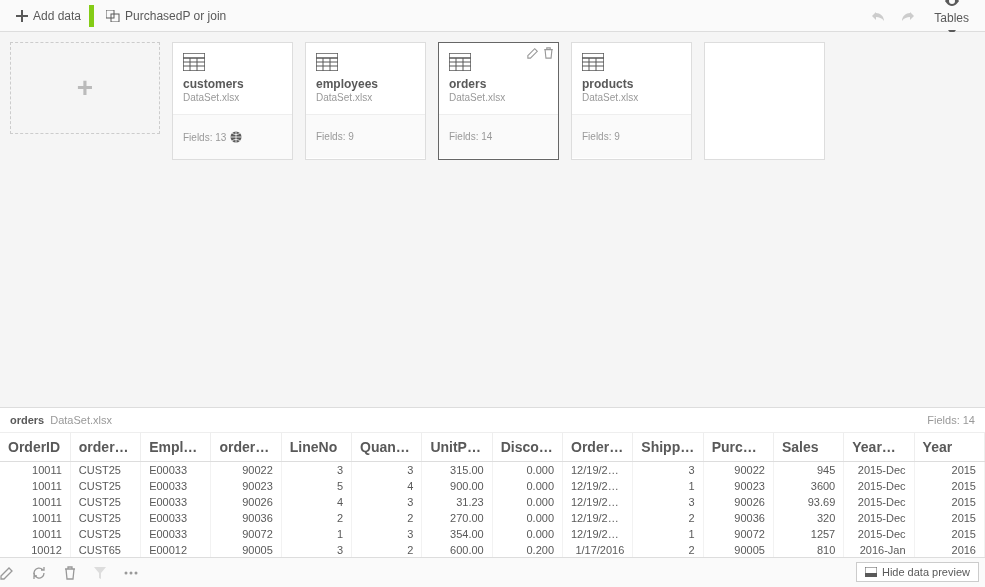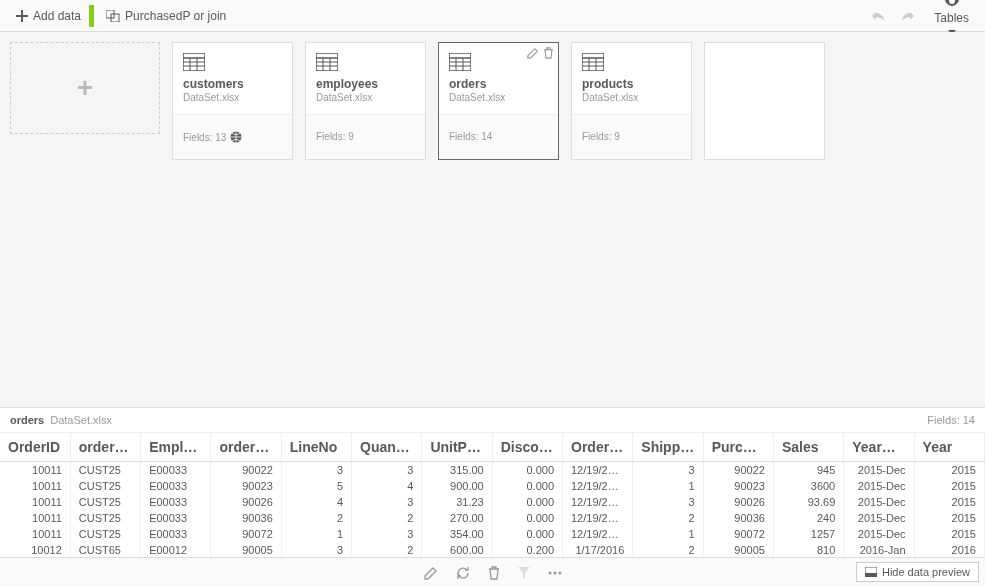--- a/index.html
+++ b/index.html
@@ -154,21 +154,20 @@
       white-space: nowrap;
       overflow: hidden;
       text-overflow: ellipsis;
     }
     table.grid td.num, table.grid th.num { text-align: right; }
     .bottom-bar {
       height: 30px;
       border-top: 1px solid #ddd;
       display: flex;
       align-items: center;
-      justify-content: center;
       position: relative;
       background: #fafafa;
     }
     .bottom-center { display: flex; gap: 18px; align-items: center; }
     .bottom-center span { color: #999; cursor: pointer; display:flex; }
     .bottom-center span.disabled { color: #ccc; cursor: default; }
     .hide-preview {
       position: absolute;
       right: 6px;
       top: 4px;
@@ -404,21 +403,21 @@
           <td>CUST25</td>
           <td>E00033</td>
           <td class="num">90036</td>
           <td class="num">2</td>
           <td class="num">2</td>
           <td class="num">270.00</td>
           <td class="num">0.000</td>
           <td class="num">12/19/2015</td>
           <td class="num">2</td>
           <td class="num">90036</td>
-          <td class="num">240</td>
+          <td class="num">320</td>
           <td class="num">2015-Dec</td>
           <td class="num">2015</td>
         </tr>
         <tr>
           <td class="num">10011</td>
           <td>CUST25</td>
           <td>E00033</td>
           <td class="num">90072</td>
           <td class="num">1</td>
           <td class="num">3</td>

